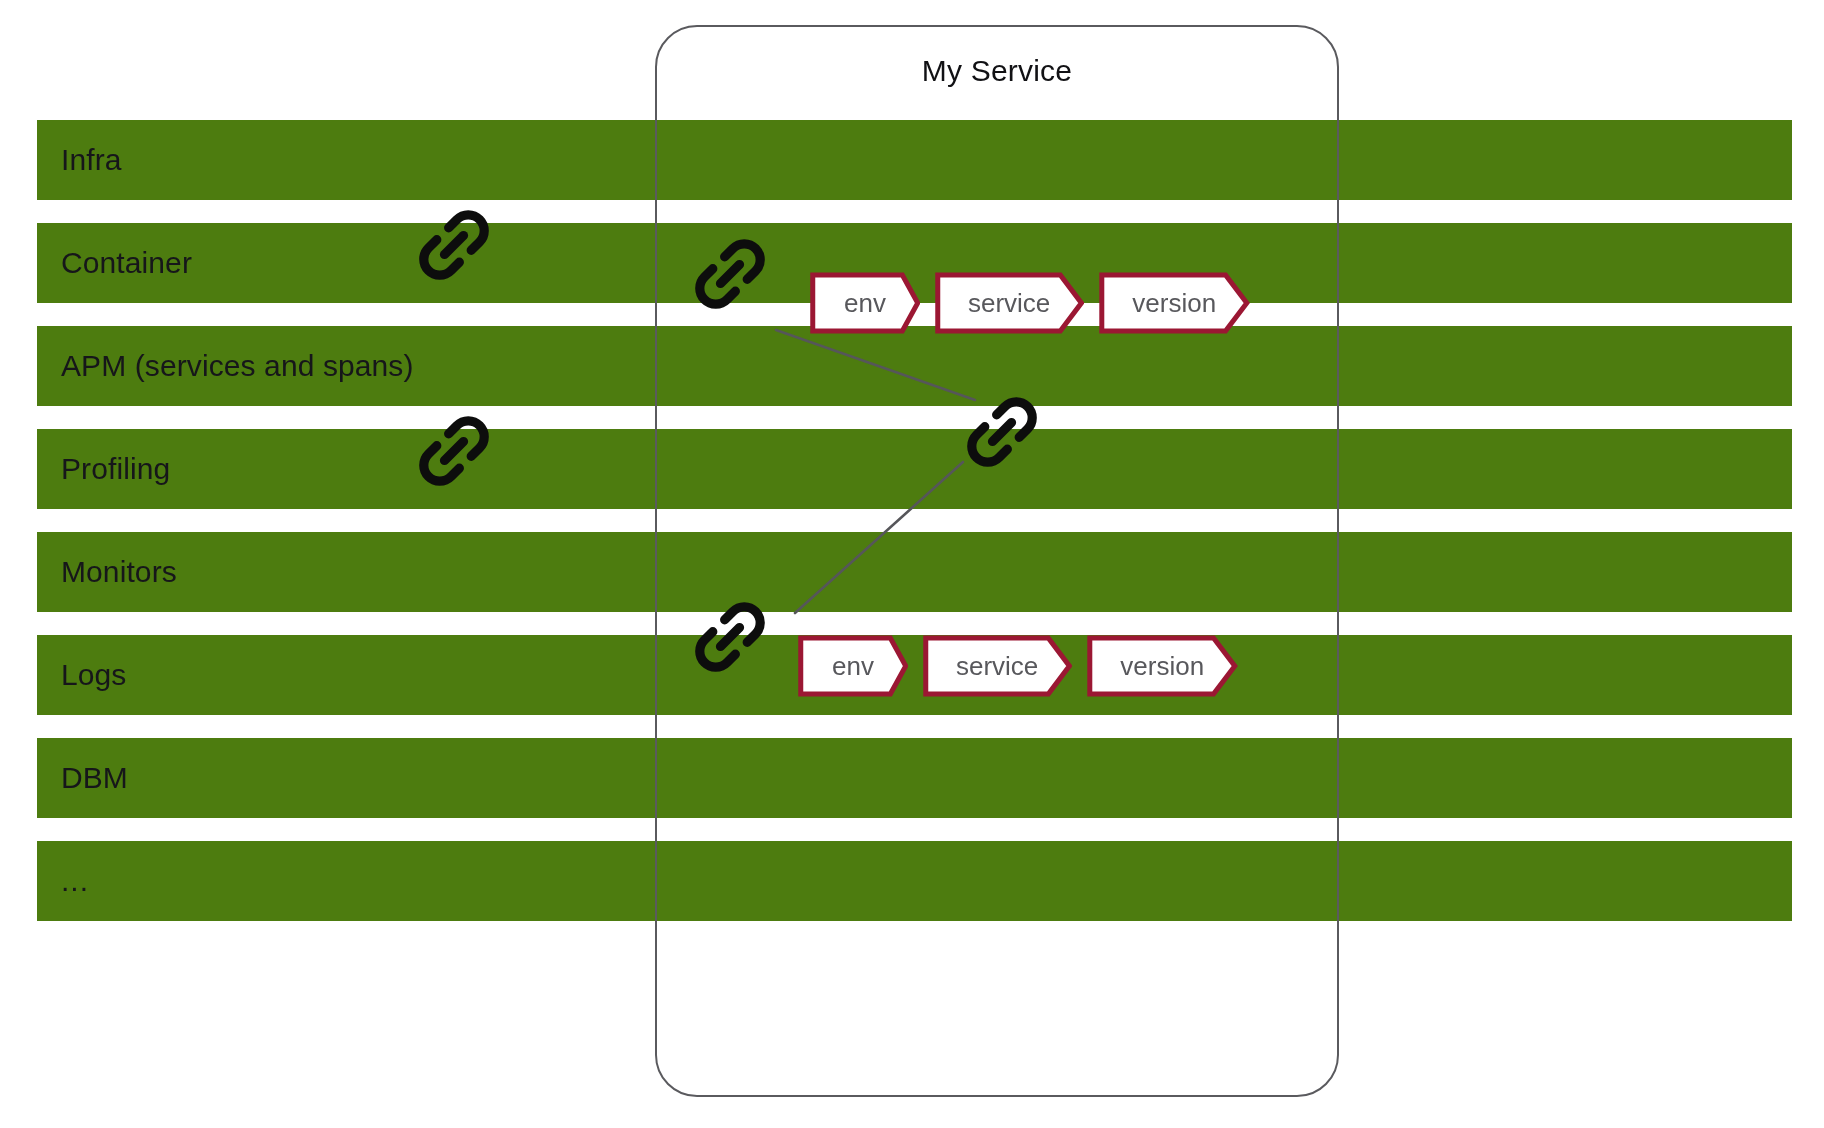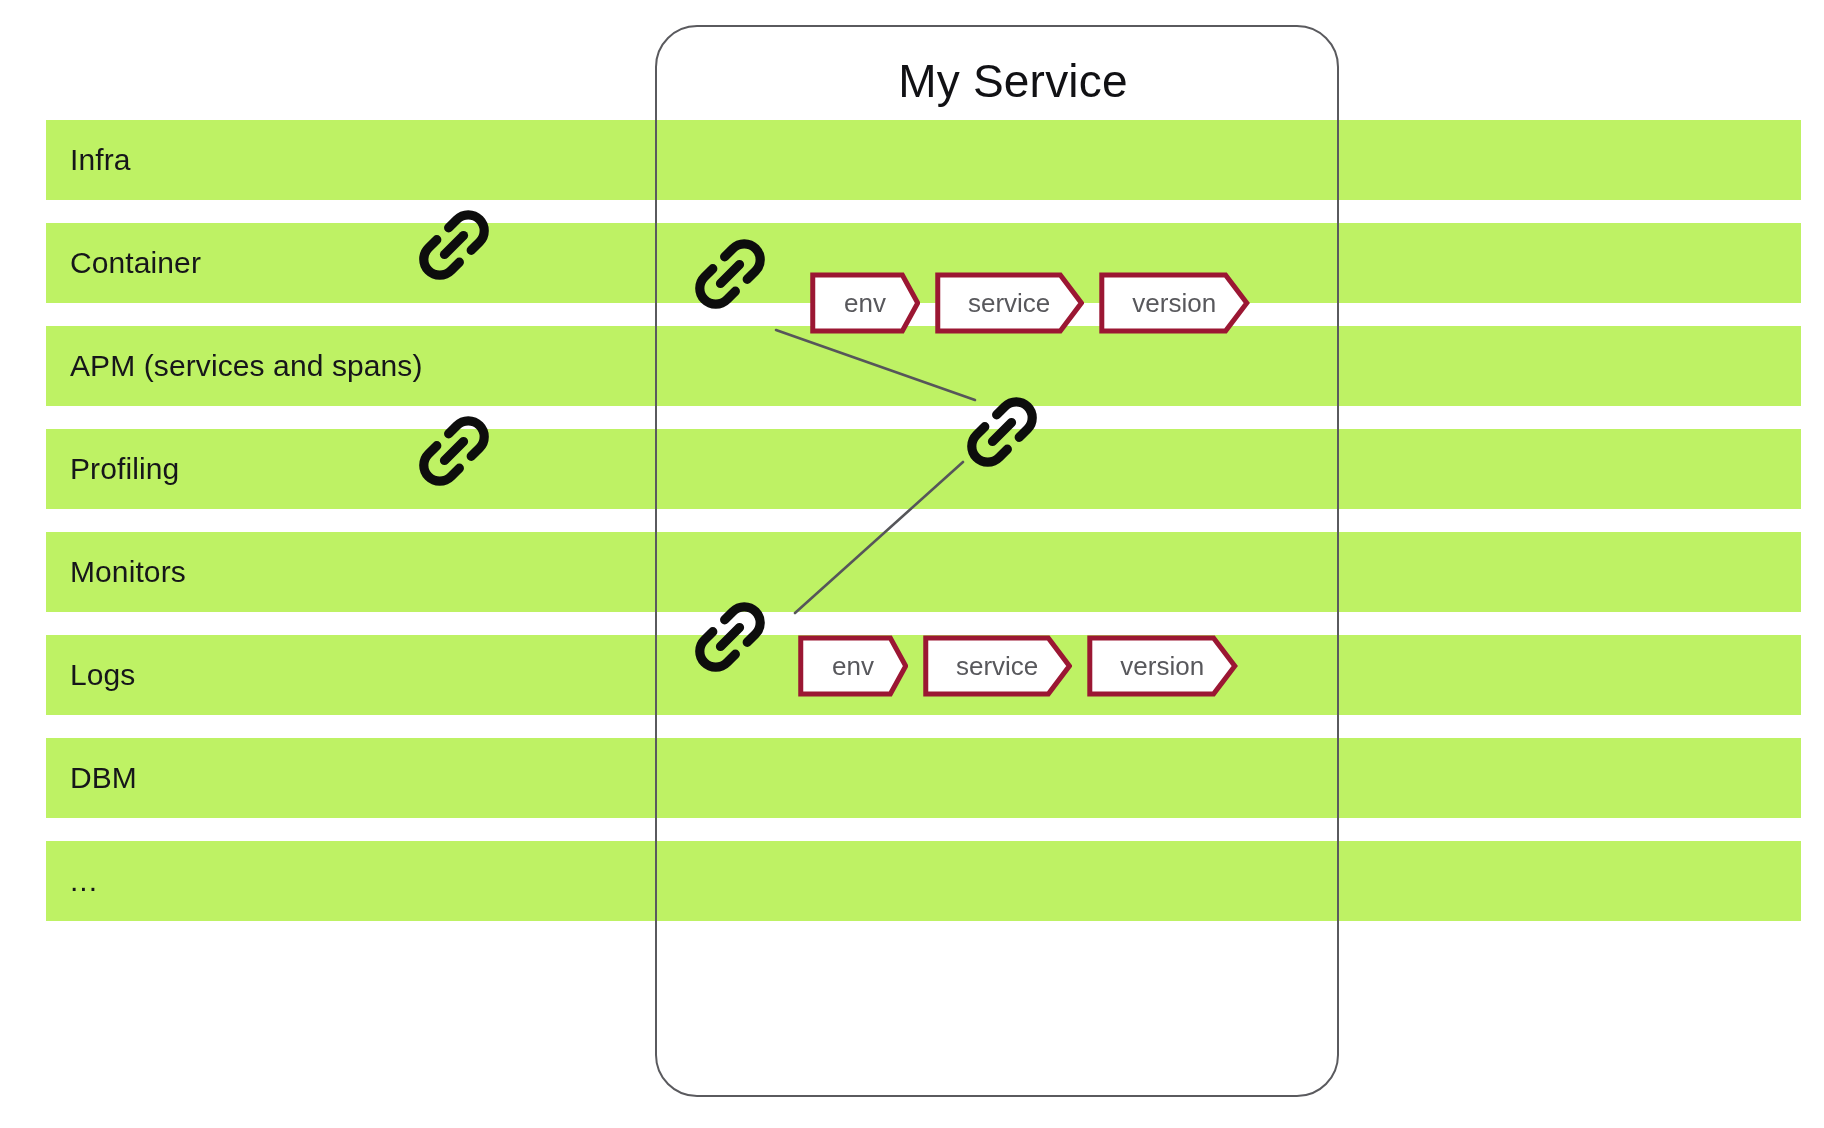--- a/index.html
+++ b/index.html
@@ -19,24 +19,24 @@
   #canvas {
     position: absolute;
     left: 0; top: 0;
     width: 1824px;
     height: 1128px;
   }
 
   
   .stripe {
     position: absolute;
-    left: 46px;
+    left: 37px;
     width: 1755px;
     height: 80px;
-    background: #bef264;
+    background: #4d7c0f;
     box-sizing: border-box;
   }
   .stripe-label {
     position: absolute;
     left: 24px;
     top: 50%;
     transform: translateY(-50%);
     font-size: 30px;
     color: #16161a;
     white-space: nowrap;
@@ -59,24 +59,23 @@
     box-sizing: border-box;
     background: transparent;
     pointer-events: none;
   }
   #service-title {
     position: absolute;
     left: 655px;
     top: 54px;
     width: 684px;
     text-align: center;
-    font-size: 46px;
+    font-size: 30px;
     color: #111114;
     letter-spacing: 0.2px;
-    margin-left: 16px;
   }
 
   
   .link-icon {
     position: absolute;
     width: 84px;
     height: 84px;
   }
   .link-icon svg { display: block; width: 100%; height: 100%; }
 

